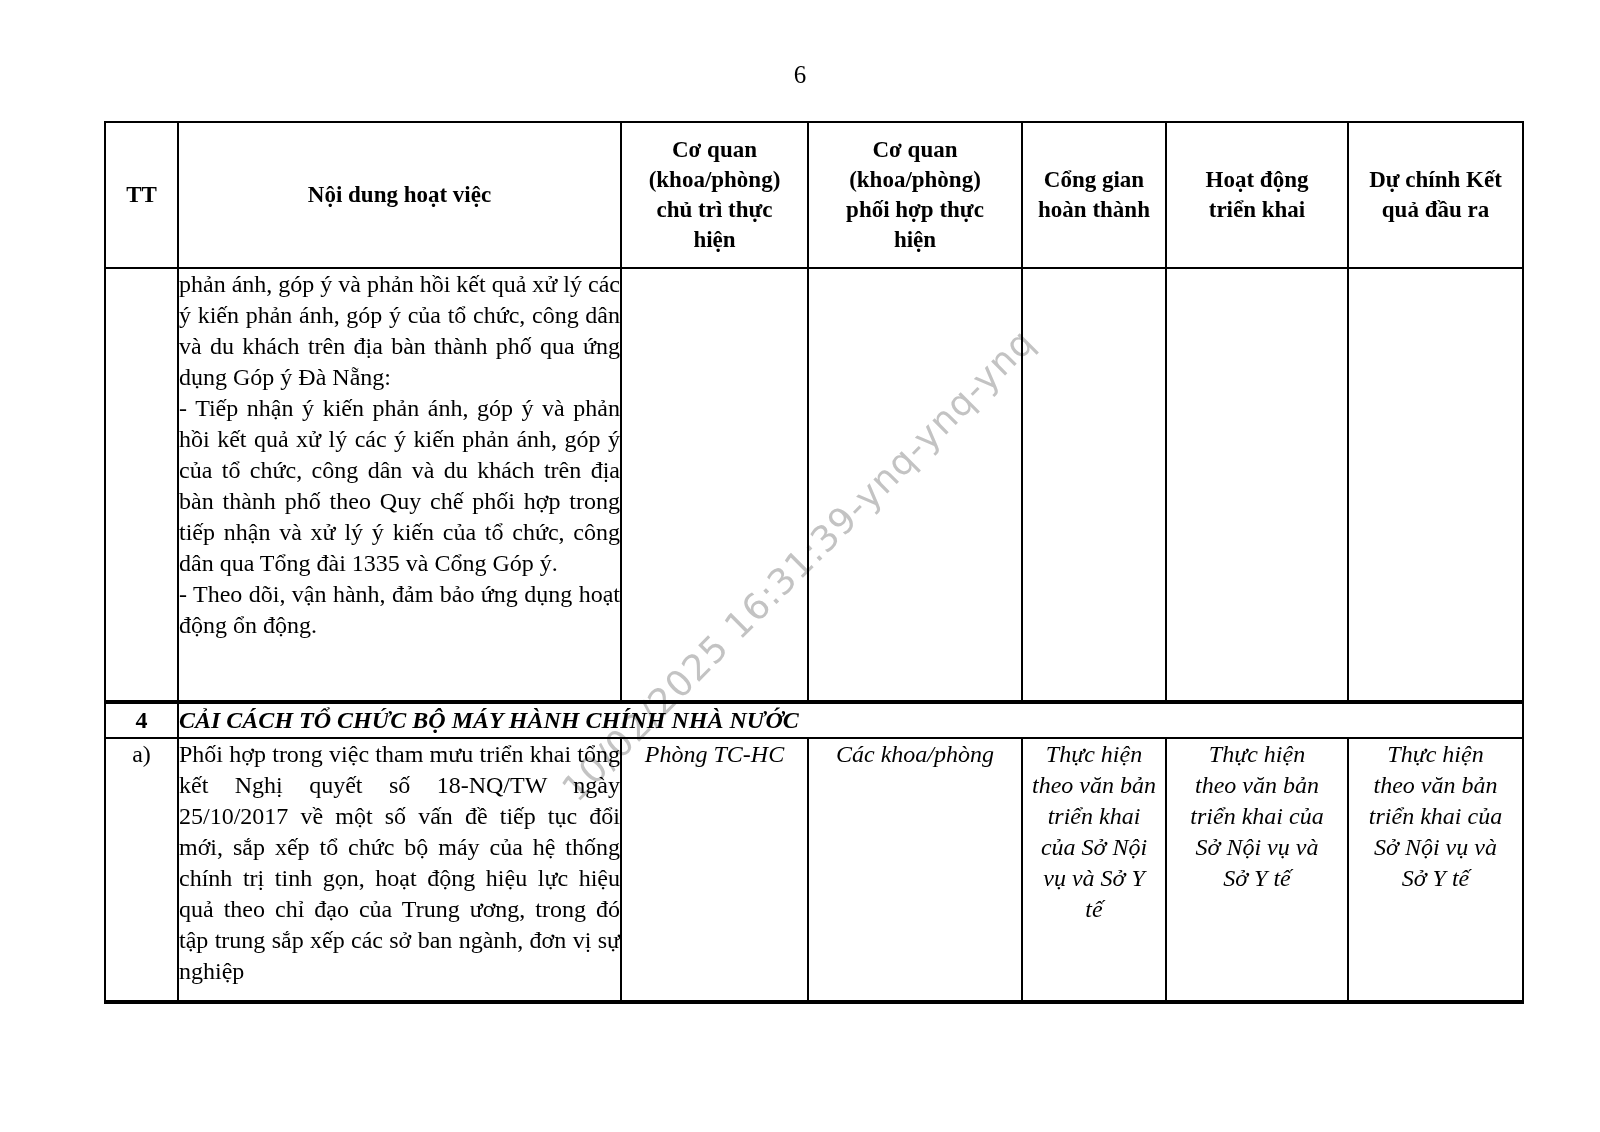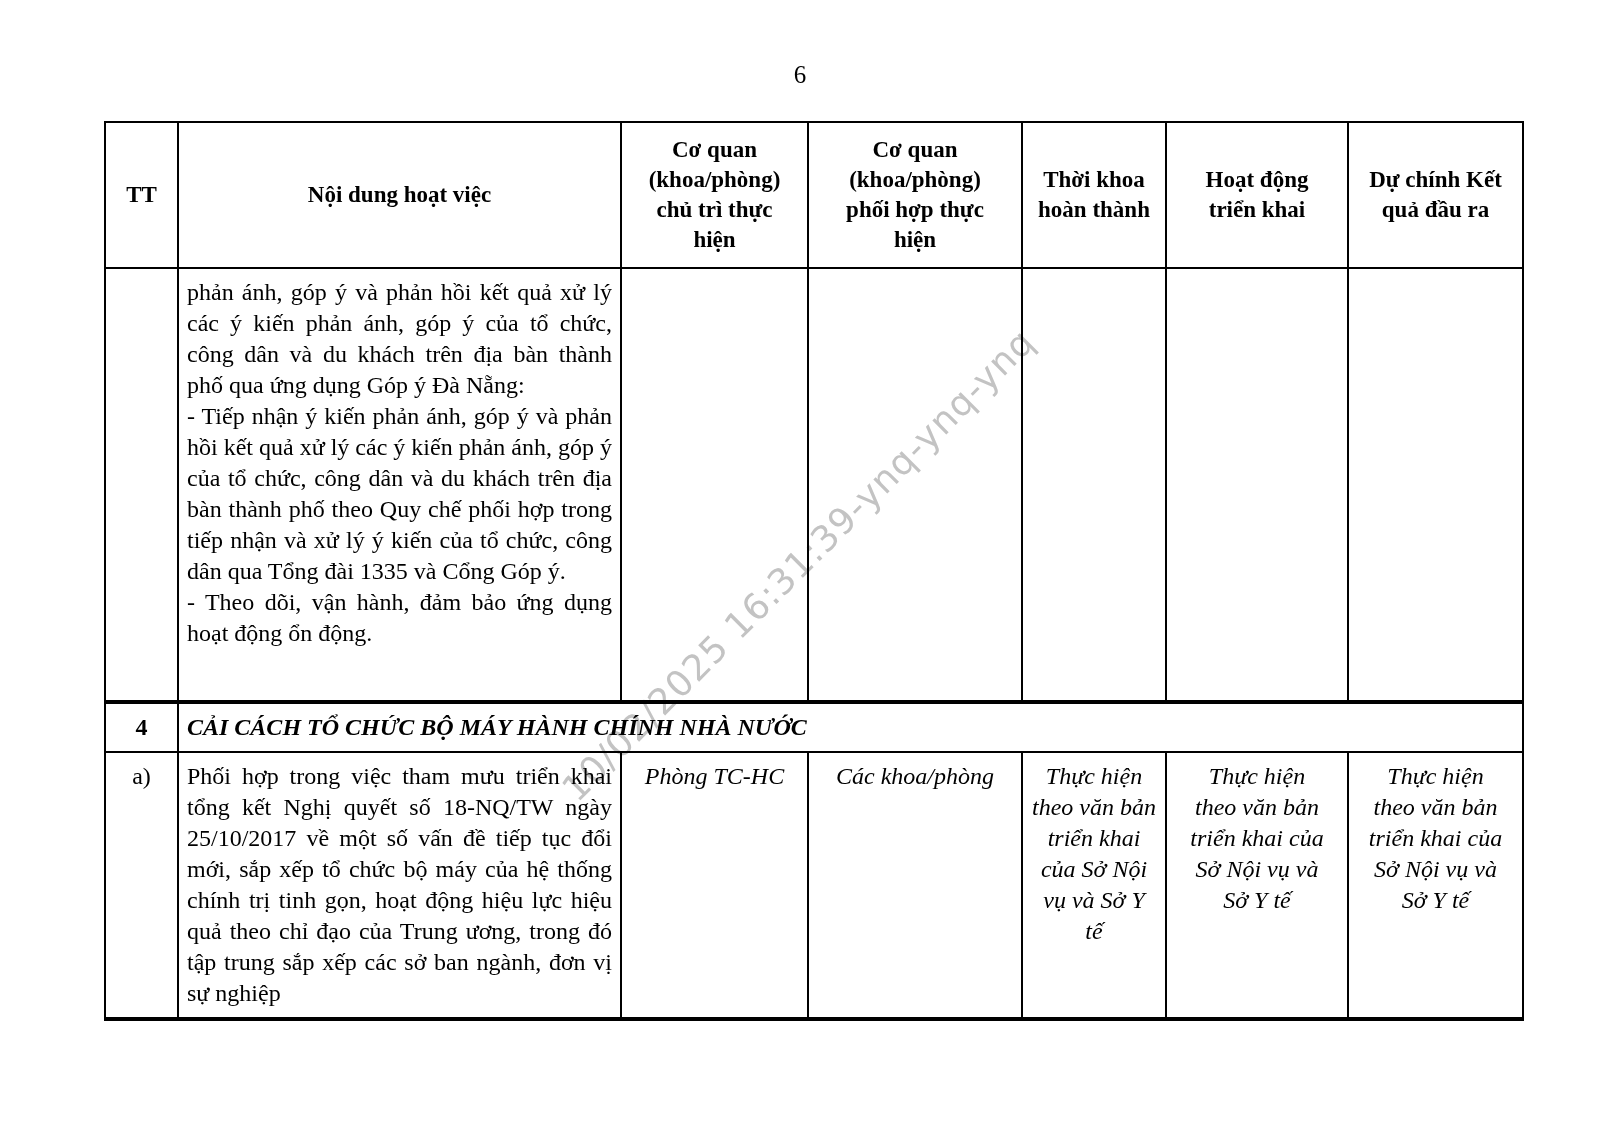--- a/index.html
+++ b/index.html
@@ -24,21 +24,21 @@
     z-index:0;
   }
   table.plan{
     position:absolute;left:104px;top:121px;width:1418px;
     border-collapse:collapse;table-layout:fixed;
     font-size:24px;line-height:31px;
     z-index:1;background:transparent;
   }
   .plan th,.plan td{
     border:2px solid #000;
-    padding:8px;
+    padding:0;
     vertical-align:top;
     overflow:hidden;
   }
   .plan th{
     font-weight:bold;
     vertical-align:middle;
     text-align:center;
     font-size:23px;line-height:30px;
     white-space:pre-line;
     padding:12px 4px;
@@ -84,21 +84,21 @@
         <th>TT</th>
         <th>Nội dung hoạt việc</th>
         <th>Cơ quan
 (khoa/phòng)
 chủ trì thực
 hiện</th>
         <th>Cơ quan
 (khoa/phòng)
 phối hợp thực
 hiện</th>
-        <th>Thời khoa
+        <th>Cổng gian
 hoàn thành</th>
         <th>Hoạt động
 triển khai</th>
         <th>Dự chính Kết
 quả đầu ra</th>
       </tr>
 
       <tr class="row-cont">
         <td class="cell-tt"></td>
         <td class="cell-content">

